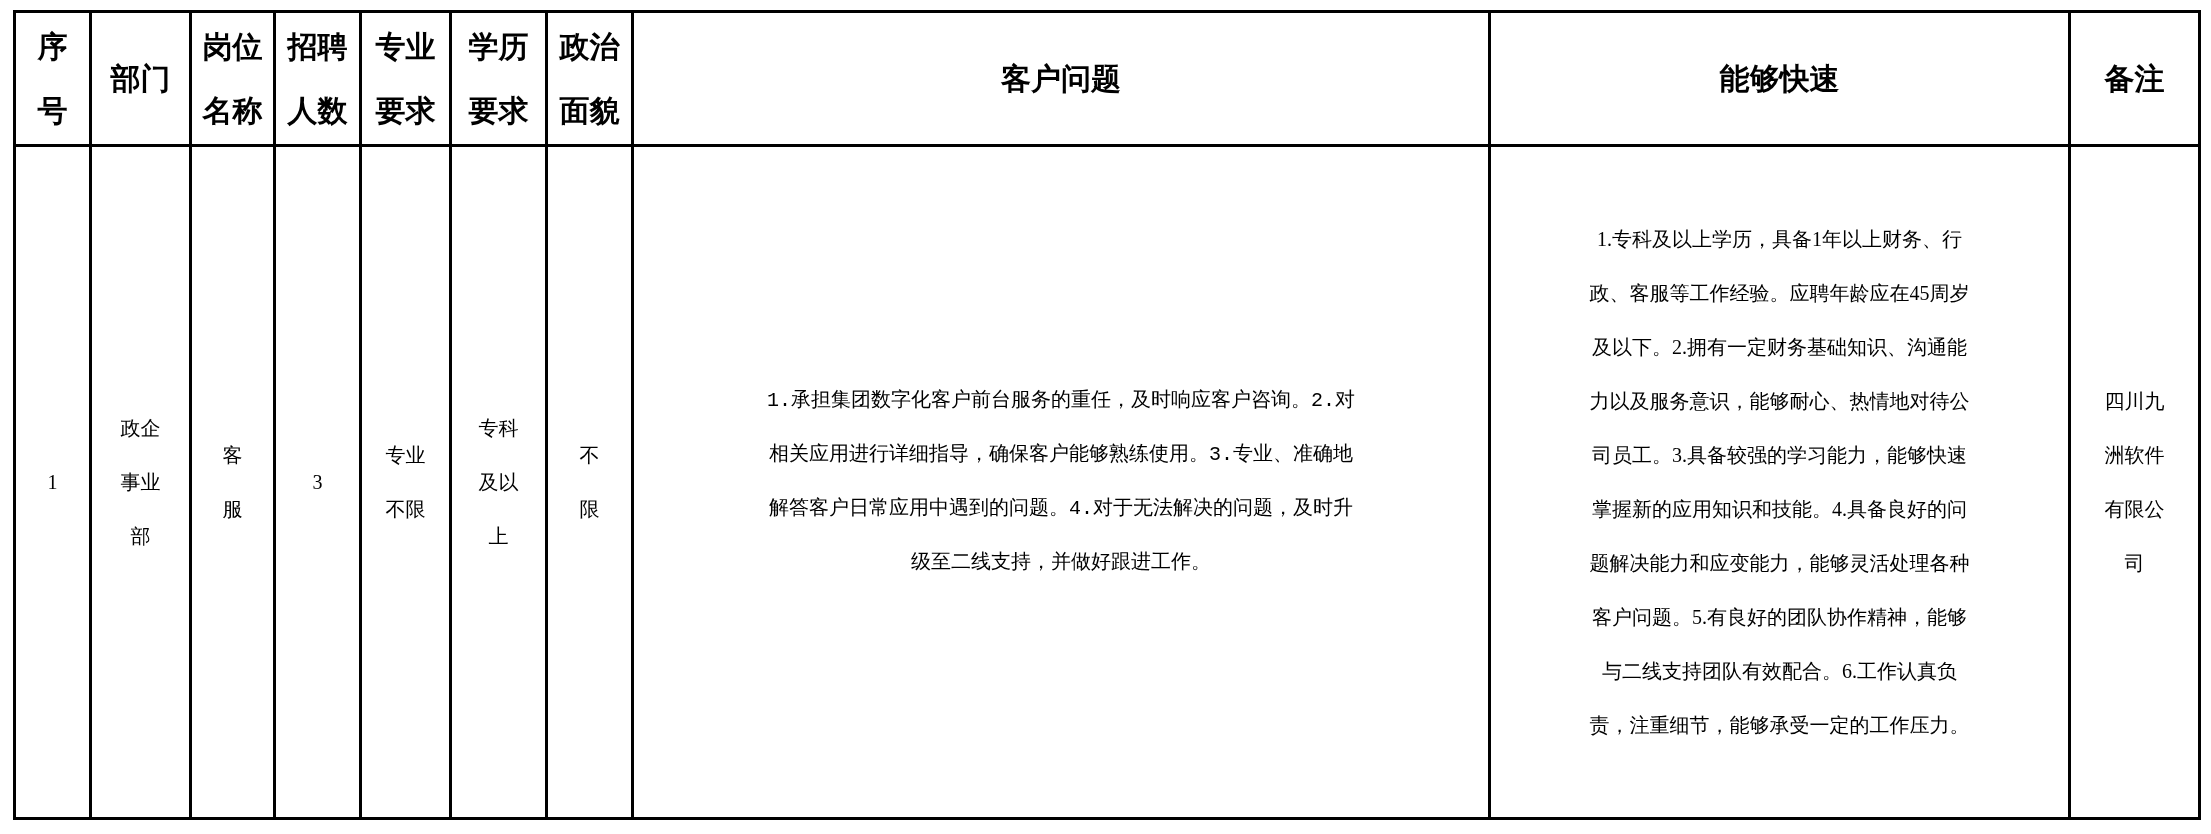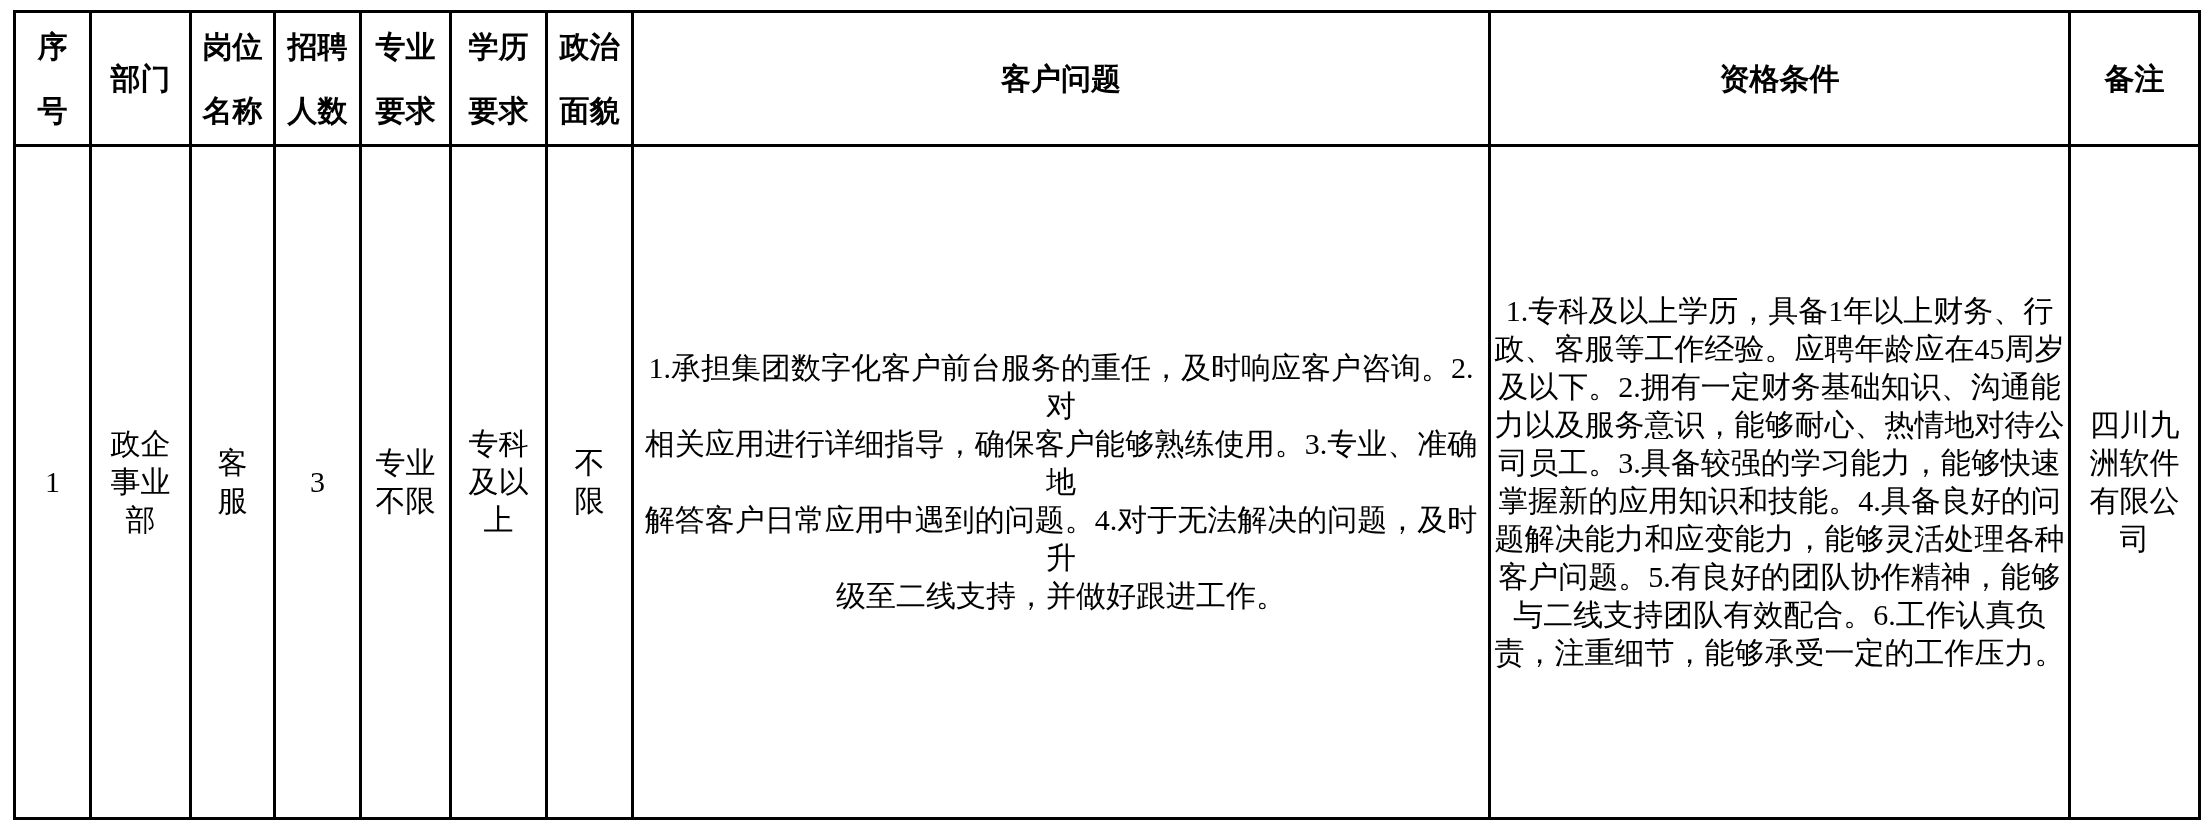--- a/index.html
+++ b/index.html
@@ -37,28 +37,28 @@
     white-space: pre-line;
   }
   table.recruit thead tr { height: 134px; }
   table.recruit tbody tr { height: 673px; }
   table.recruit th {
     font-weight: bold;
     font-size: 30px;
     line-height: 64px;
   }
   table.recruit td {
-    font-size: 30px;
-    line-height: 38px;
+    font-size: 20px;
+    line-height: 54px;
   }
   td.long {
     text-align: left;
     line-height: 66px;
   }
-  td.desc { padding: 0 14px 0 16px; }
+  td.desc { padding: 0 14px 0 16px; font-family: Liberation Mono, monospace; }
   td.qual { padding: 0 8px 0 22px; }
 </style>
 </head>
 <body>
 
 <div class="page">
   <table class="recruit">
     <colgroup>
       <col style="width:76px">
       <col style="width:100px">
@@ -80,21 +80,21 @@
 名称</th>
         <th>招聘
 人数</th>
         <th>专业
 要求</th>
         <th>学历
 要求</th>
         <th>政治
 面貌</th>
         <th>客户问题</th>
-        <th>资格条件</th>
+        <th>能够快速</th>
         <th>备注</th>
       </tr>
     </thead>
     <tbody>
       <tr>
         <td>1</td>
         <td>政企
 事业
 部</td>
         <td>客

